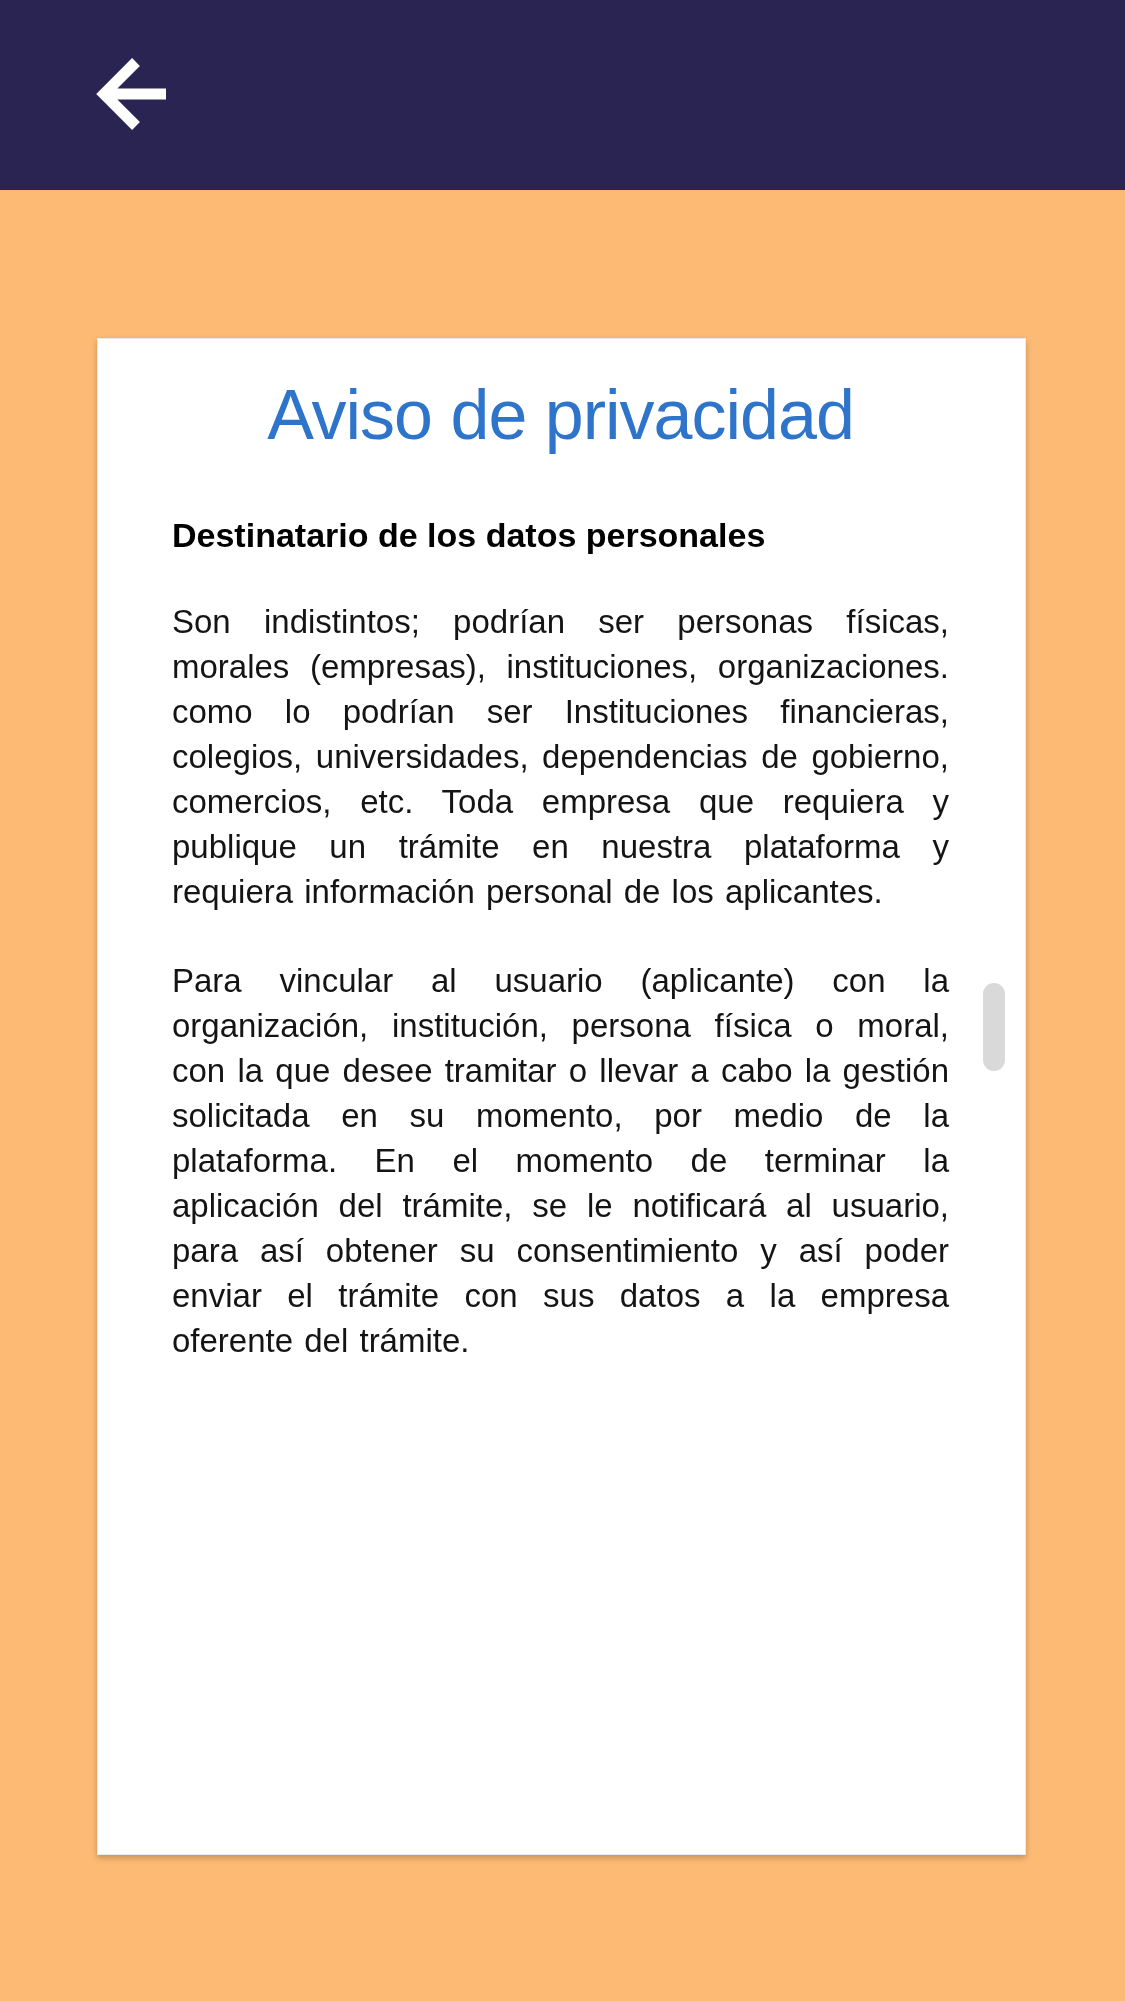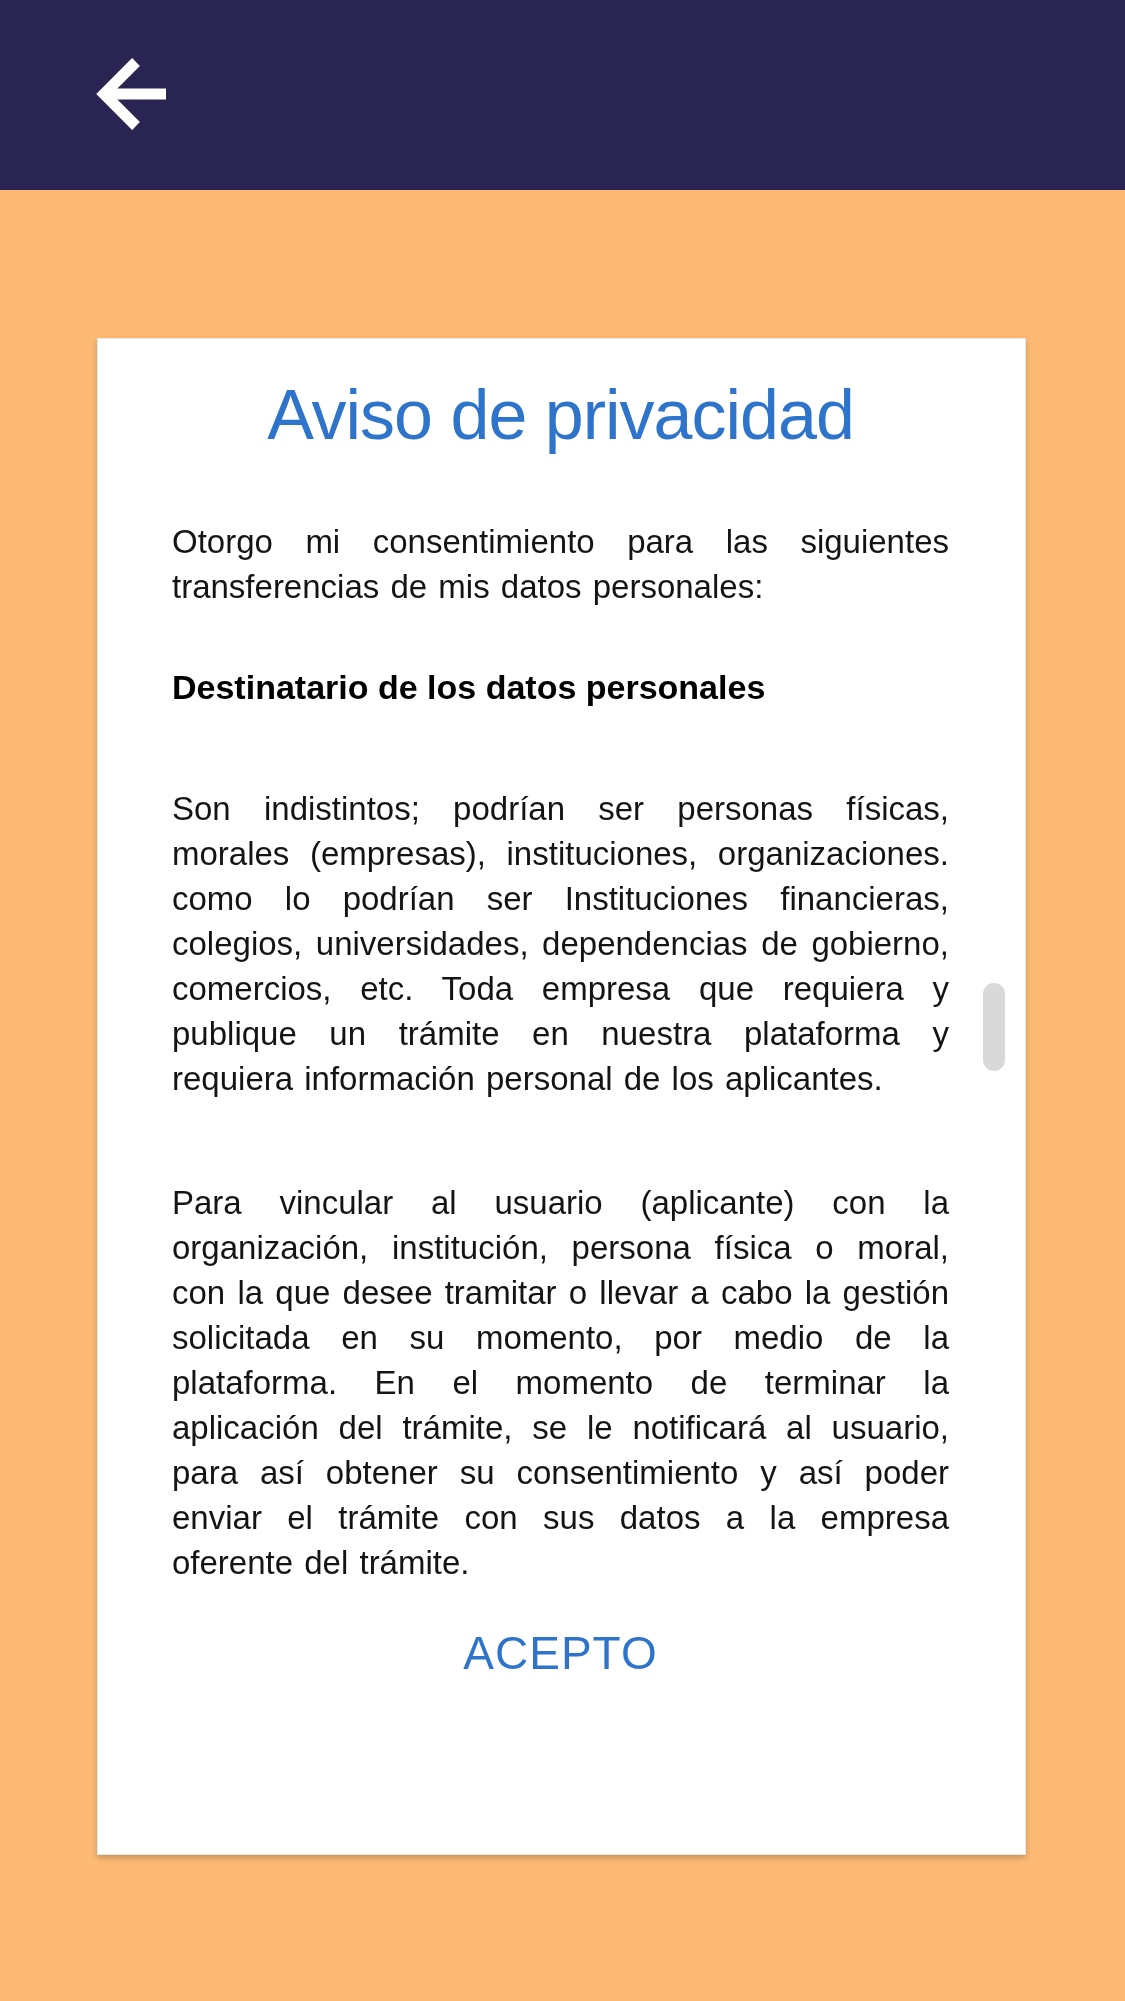--- a/index.html
+++ b/index.html
@@ -62,21 +62,21 @@
     word-spacing:2px;
   }
   .intro-text{margin-top:62px;}
   .section-heading{
     margin:58px 0 0;
     color:#000000;
     font-size:34px;
     line-height:40px;
     font-weight:700;
   }
-  .section-body{margin-top:79px;}
+  .section-body{margin-top:44px;}
   .accept-btn{
     display:block;
     margin:42px auto 0;
     background:none;border:none;padding:0;
     color:var(--accent-blue);
     font-family:"Liberation Sans","DejaVu Sans",sans-serif;
     font-size:46px;
     line-height:52px;
     letter-spacing:1px;
     cursor:pointer;
@@ -102,27 +102,25 @@
           <path d="M74 40 H12 M44 8 L12 40 L44 72" fill="none" stroke="#ffffff" stroke-width="11" stroke-linecap="butt" stroke-linejoin="miter"></path>
         </svg>
       </span>
     </button>
   </div>
 
   <div class="privacy-card">
 
     <h1 class="card-title">Aviso de privacidad</h1>
 
-    <p class="body-text intro-text">Otorgo mi consentimiento para las siguientes transferencias de mis datos personales:</p>
 
     <h2 class="section-heading">Destinatario de los datos personales</h2>
 
     <p class="body-text section-body">Son indistintos; podrían ser personas físicas, morales (empresas), instituciones, organizaciones. como lo podrían ser Instituciones financieras, colegios, universidades, dependencias de gobierno, comercios, etc. Toda empresa que requiera y publique un trámite en nuestra plataforma y requiera información personal de los aplicantes.</p>
 
 
     <p class="body-text section-body">Para vincular al usuario (aplicante) con la organización, institución, persona física o moral, con la que desee tramitar o llevar a cabo la gestión solicitada en su momento, por medio de la plataforma. En el momento de terminar la aplicación del trámite, se le notificará al usuario, para así obtener su consentimiento y así poder enviar el trámite con sus datos a la empresa oferente del trámite.</p>
 
-    <button class="accept-btn">ACEPTO</button>
 
     <div class="scroll-thumb"></div>
   </div>
 
 </div>
 
 </body></html>

